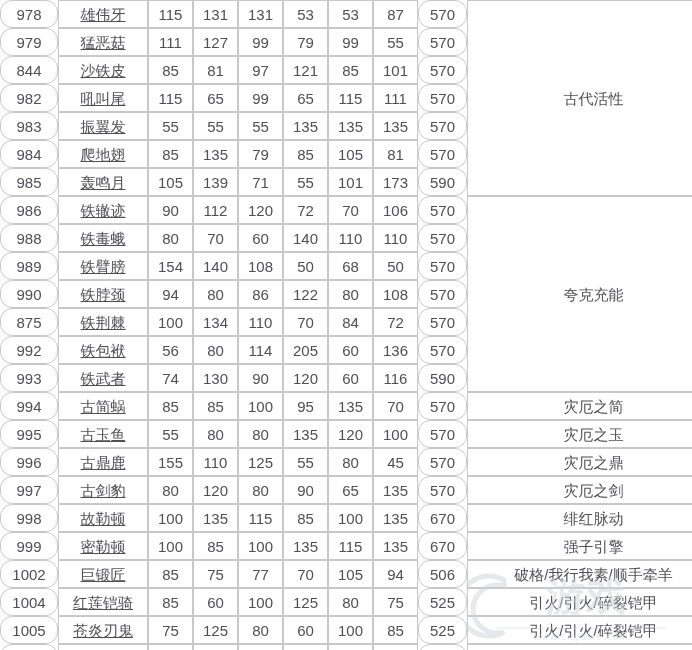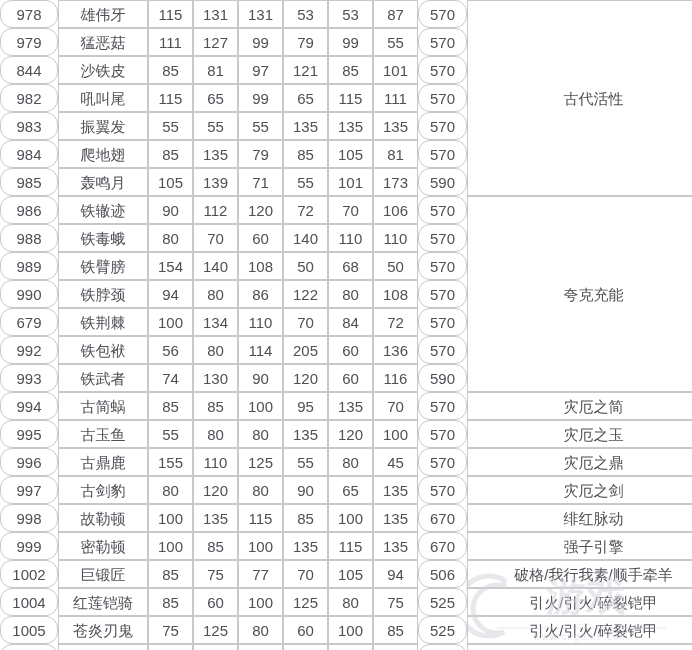--- a/index.html
+++ b/index.html
@@ -28,21 +28,21 @@
     font-size: 15px;
     line-height: 1;
     text-align: center;
     vertical-align: middle;
     height: 26px;
     padding: 0 1px;
     overflow: hidden;
     white-space: nowrap;
   }
   td.c-dex   { width: 54px; border-radius: 12px; }
-  td.c-name  { width: 86px; }
+  td.c-name  { width: 86px; text-decoration: underline; }
   td.c-stat  { width: 41px; }
   td.c-total { width: 45px; border-radius: 12px; }
   td.c-abil  { width: 249px; font-size: 14px; }
   td.merged  { vertical-align: middle; }
 
   
   #watermark {
     position: absolute;
     left: 466px;
     top: 570px;
@@ -175,21 +175,21 @@
         <td class="c-name">铁脖颈</td>
         <td class="c-stat">94</td>
         <td class="c-stat">80</td>
         <td class="c-stat">86</td>
         <td class="c-stat">122</td>
         <td class="c-stat">80</td>
         <td class="c-stat">108</td>
         <td class="c-total">570</td>
       </tr>
       <tr>
-        <td class="c-dex">679</td>
+        <td class="c-dex">875</td>
         <td class="c-name">铁荆棘</td>
         <td class="c-stat">100</td>
         <td class="c-stat">134</td>
         <td class="c-stat">110</td>
         <td class="c-stat">70</td>
         <td class="c-stat">84</td>
         <td class="c-stat">72</td>
         <td class="c-total">570</td>
       </tr>
       <tr>

